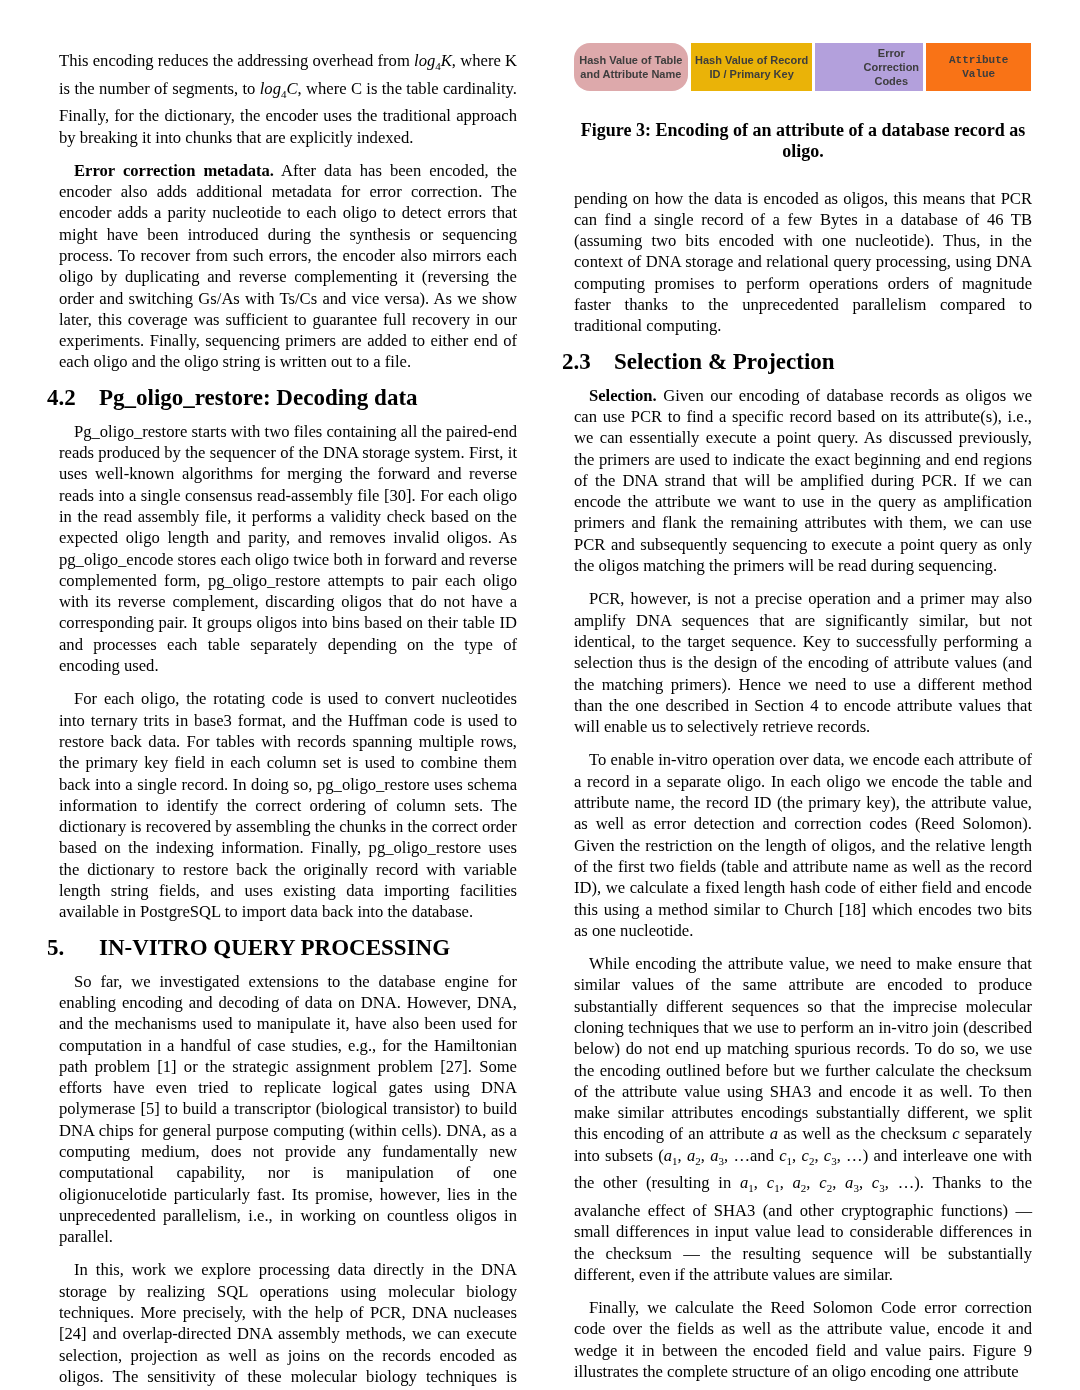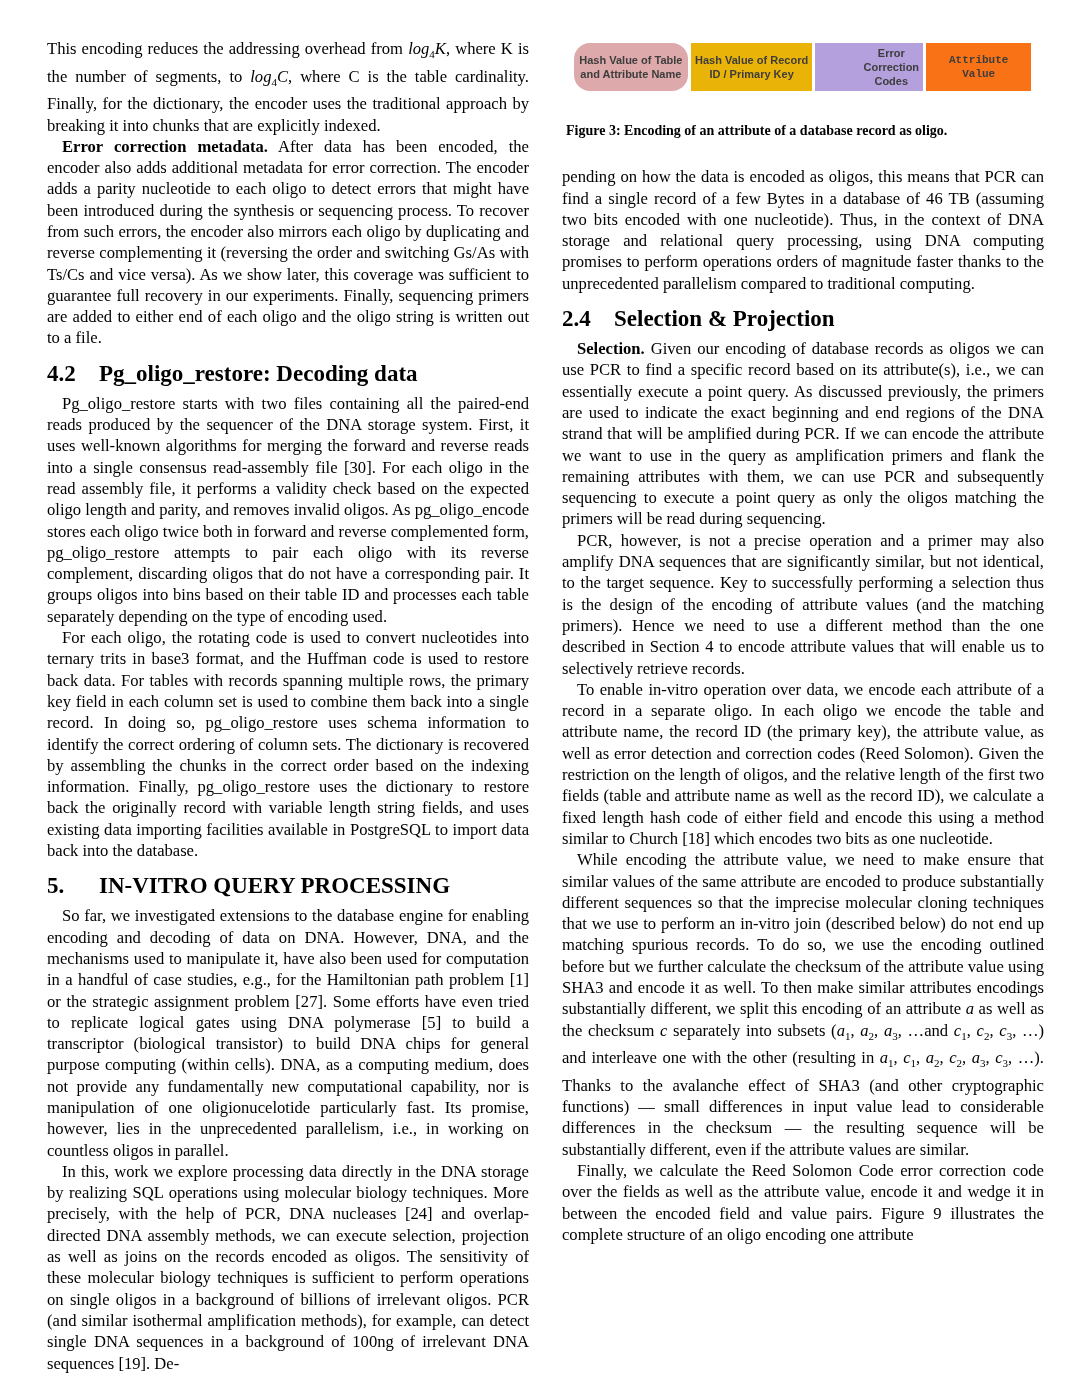--- a/index.html
+++ b/index.html
@@ -7,21 +7,21 @@
     width:1080px;height:1390px;background:#ffffff;
     font-family:"Liberation Serif", serif;color:#000;
     position:relative;overflow:hidden;
   }
   .col{
     position:absolute;width:482px;
     font-size:16.6px;line-height:21.3px;text-align:justify;
   }
   .col-left{left:47px;top:38px;}
   .col-right{left:562px;top:43px;}
-  p{margin:0;text-indent:15px;}
+  p{margin:12px;text-indent:15px;}
   p.noindent{text-indent:0;}
   h2,h3{
     font-size:23px;line-height:23px;font-weight:bold;
     margin:13px 0 8px 0;text-align:left;
   }
   .hnum{display:inline-block;min-width:52px;}
   
   .figure-block{margin:0 0 0 0;}
   .figure-row{
     display:flex;gap:3px;height:48px;margin:0 24px 0 12px;
@@ -31,21 +31,21 @@
     text-align:center;
     font-family:"Liberation Sans", sans-serif;
     font-size:11px;font-weight:bold;color:#3d3d3d;line-height:1.3;
     padding:2px 4px;box-sizing:border-box;
   }
   .fb1{flex:0 0 25.5%;border-radius:16px;}
   .fb2{flex:0 0 27.3%;}
   .fb3{flex:0 0 21.6%;}
   .fb4{flex:0 0 23.6%;}
   .figure-caption{
-    font-weight:bold;font-size:14px;
+    text-align:center;font-weight:bold;font-size:18px;
     margin:29px 4px 25px 4px;text-indent:0;
   }
   i sub, sub{font-size:11px;}
 </style>
 </head>
 <body>
 
 <div>
 
   <div class="col col-left">
@@ -75,21 +75,21 @@
         <div class="figure-box fb2" style="background-color: #eab308;">Hash Value of Record ID / Primary Key</div>
         <div class="figure-box fb3" style="background-color: rgb(179, 160, 220); padding-left: 48px;">Error Correction Codes</div>
         <div class="figure-box fb4" style="background-color: #f97316; font-family: Liberation Mono, monospace;">Attribute Value</div>
       </div>
       <p class="figure-caption">Figure 3: Encoding of an attribute of a database record as oligo.</p>
     </div>
 
     <p class="noindent">pending on how the data is encoded as oligos, this means that PCR can find a single record of a few Bytes in a database of 46 TB (assuming two bits encoded with one nucleotide). Thus, in the context of DNA storage and relational query processing, using DNA computing promises to perform operations orders of magnitude faster thanks to the unprecedented parallelism compared to traditional computing.</p>
 
     <h3>
-      <span class="hnum">2.4</span><span>Selection &amp; Projection</span>
+      <span class="hnum">2.3</span><span>Selection &amp; Projection</span>
     </h3>
 
     <p><b>Selection.</b> Given our encoding of database records as oligos we can use PCR to find a specific record based on its attribute(s), i.e., we can essentially execute a point query. As discussed previously, the primers are used to indicate the exact beginning and end regions of the DNA strand that will be amplified during PCR. If we can encode the attribute we want to use in the query as amplification primers and flank the remaining attributes with them, we can use PCR and subsequently sequencing to execute a point query as only the oligos matching the primers will be read during sequencing.</p>
     <p>PCR, however, is not a precise operation and a primer may also amplify DNA sequences that are significantly similar, but not identical, to the target sequence. Key to successfully performing a selection thus is the design of the encoding of attribute values (and the matching primers). Hence we need to use a different method than the one described in Section 4 to encode attribute values that will enable us to selectively retrieve records.</p>
     <p>To enable in-vitro operation over data, we encode each attribute of a record in a separate oligo. In each oligo we encode the table and attribute name, the record ID (the primary key), the attribute value, as well as error detection and correction codes (Reed Solomon). Given the restriction on the length of oligos, and the relative length of the first two fields (table and attribute name as well as the record ID), we calculate a fixed length hash code of either field and encode this using a method similar to Church [18] which encodes two bits as one nucleotide.</p>
     <p>While encoding the attribute value, we need to make ensure that similar values of the same attribute are encoded to produce substantially different sequences so that the imprecise molecular cloning techniques that we use to perform an in-vitro join (described below) do not end up matching spurious records. To do so, we use the encoding outlined before but we further calculate the checksum of the attribute value using SHA3 and encode it as well. To then make similar attributes encodings substantially different, we split this encoding of an attribute <i>a</i> as well as the checksum <i>c</i> separately into subsets (<i>a</i><sub>1</sub>, <i>a</i><sub>2</sub>, <i>a</i><sub>3</sub>, …and <i>c</i><sub>1</sub>, <i>c</i><sub>2</sub>, <i>c</i><sub>3</sub>, …)  and interleave one with the other (resulting in <i>a</i><sub>1</sub>, <i>c</i><sub>1</sub>, <i>a</i><sub>2</sub>, <i>c</i><sub>2</sub>, <i>a</i><sub>3</sub>, <i>c</i><sub>3</sub>, …). Thanks to the avalanche effect of SHA3 (and other cryptographic functions) — small differences in input value lead to considerable differences in the checksum — the resulting sequence will be substantially different, even if the attribute values are similar.</p>
     <p>Finally, we calculate the Reed Solomon Code error correction code over the fields as well as the attribute value, encode it and wedge it in between the encoded field and value pairs. Figure 9 illustrates the complete structure of an oligo encoding one attribute</p>
   </div>
 
 </div>

